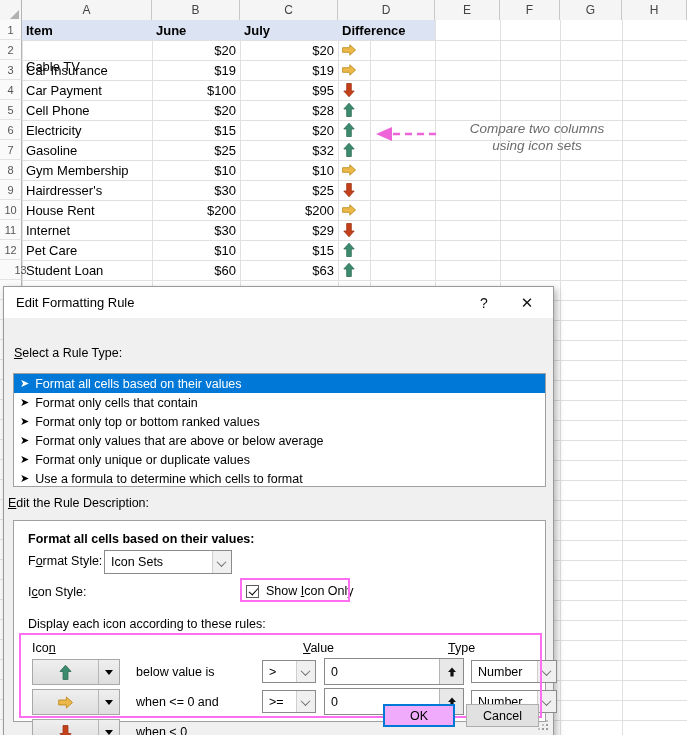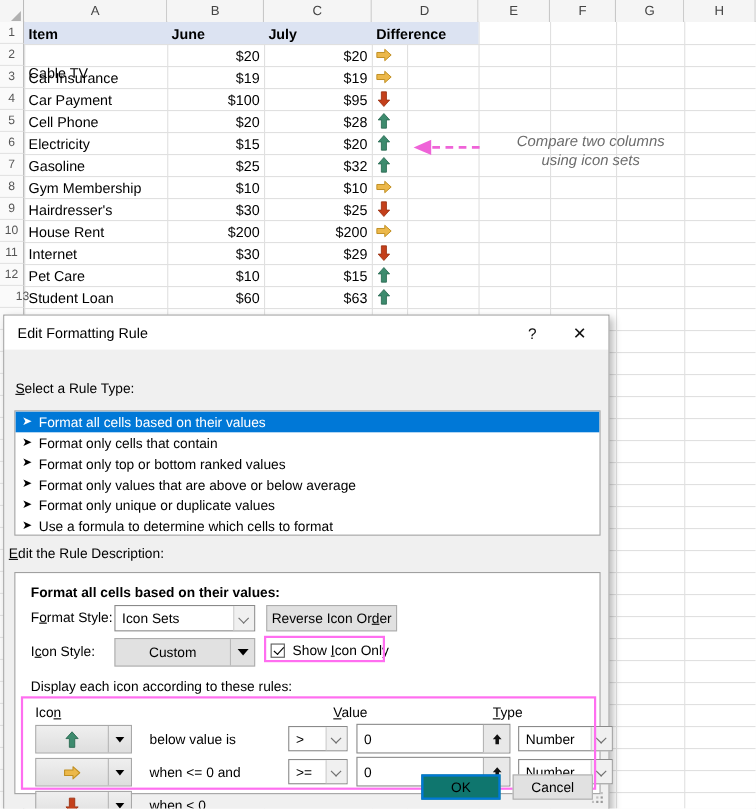--- a/index.html
+++ b/index.html
@@ -240,21 +240,21 @@
     display: flex; align-items: center; font-size: 12.5px;
   }
   .type-combo .txt { padding-left: 6px; flex: 1; }
   .type-combo .dd { width: 19px; height: 100%; background: #f0f0f0; border-left: 1px solid #cfcfcf; display:flex; align-items:center; justify-content:center; }
 
   .hdr-ul { position: absolute; font-size: 12.5px; color: #000; font-weight: normal; }
   .hdr-ul span.u { text-decoration: underline; }
 
   .ok-btn {
     position: absolute; left: 383px; top: 704px; width: 72px; height: 23px;
-    background: #0f766e; border: 2px solid #0078d7;
+    background: #f0abfc; border: 2px solid #0078d7;
     display: flex; align-items: center; justify-content: center;
     font-size: 12.5px; color: #000;
   }
   .cancel-btn {
     position: absolute; left: 466px; top: 704px; width: 73px; height: 23px;
     background: #e1e1e1; border: 1px solid #adadad;
     display: flex; align-items: center; justify-content: center;
     font-size: 12.5px; color: #000;
   }
   .resize-grip { position: absolute; right: 3px; bottom: 2px; width: 12px; height: 12px; }
@@ -532,32 +532,23 @@
 
         <div class="sec-label" style="left:14px; top:33px;">
           <span>F</span><span style="text-decoration:underline">o</span><span id="fs-rest">rmat Style:</span>
         </div>
         <div class="combo" style="left:90px; top:29px; width:128px; height:24px;">
           <div class="txt">Icon Sets</div>
           <div class="dd">
               <div class="chev-hollow"></div>
             </div>
         </div>
-        <div class="btn" style="left:228px; top:29px; width:119px; height:24px;">
-          <span>Reverse Icon Or<span style="text-decoration:underline">d</span>er</span>
-        </div>
 
         <div class="sec-label" style="left:14px; top:64px;">
           <span>I</span><span style="text-decoration:underline">c</span><span id="is-rest">on Style:</span>
-        </div>
-        <div class="combo-grey" style="left:90px; top:59px; width:128px; height:26px;">
-          <div class="txt">Custom</div>
-          <div class="dd">
-              <div class="chev-solid"></div>
-            </div>
         </div>
 
         <div class="cb-wrap" style="left:232px; top:63px;">
           <div class="cb"></div>
           <div class="cb-label">Show <span style="text-decoration:underline">I</span>con Only</div>
         </div>
         <div class="pink-box" style="left:226px; top:57px; width:110px; height:24px;"></div>
 
         <div class="sec-label" style="left:14px; top:96px;">Display each icon according to these rules:</div>
 

